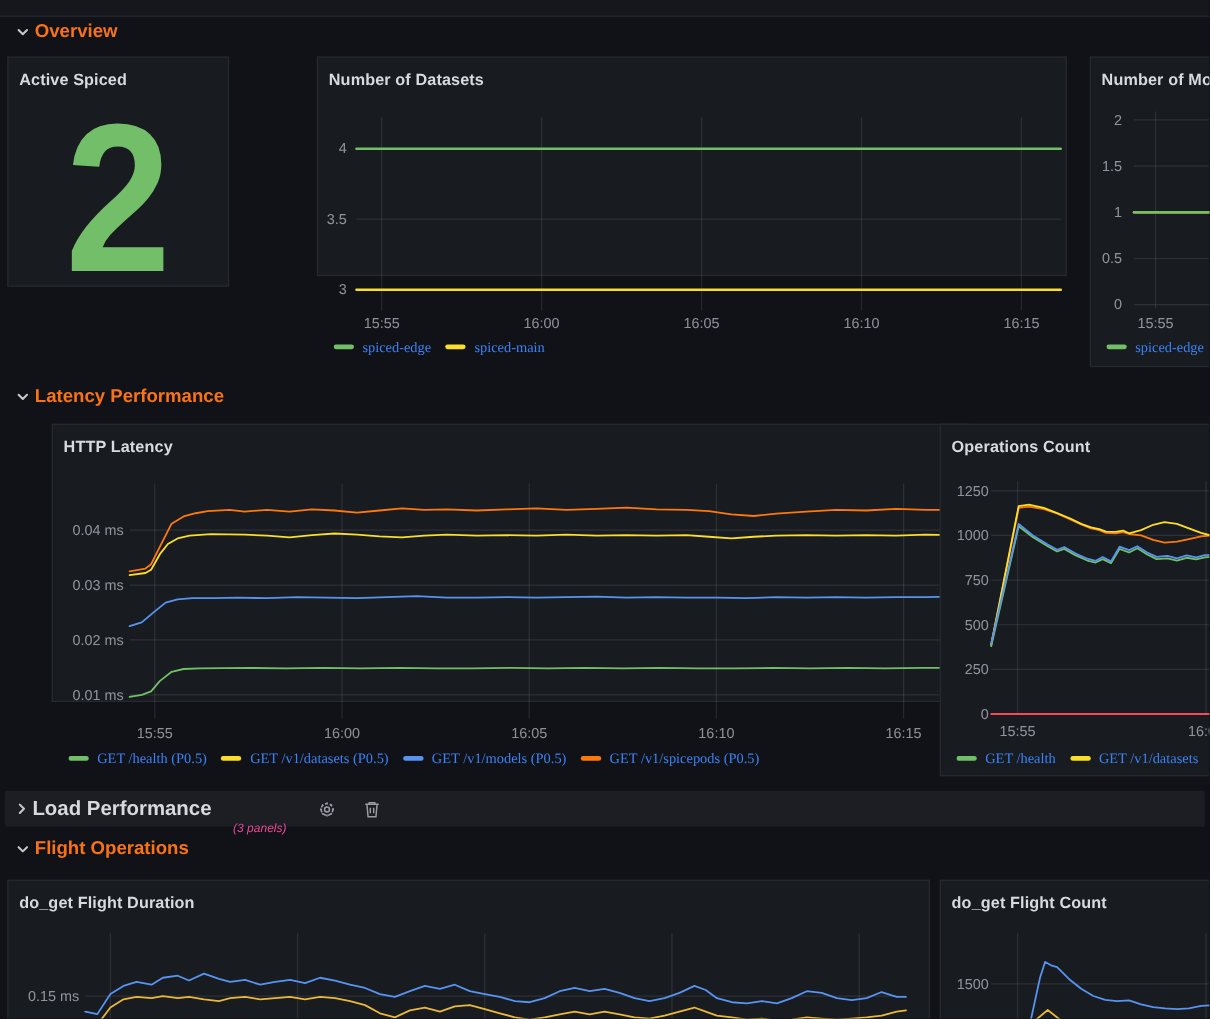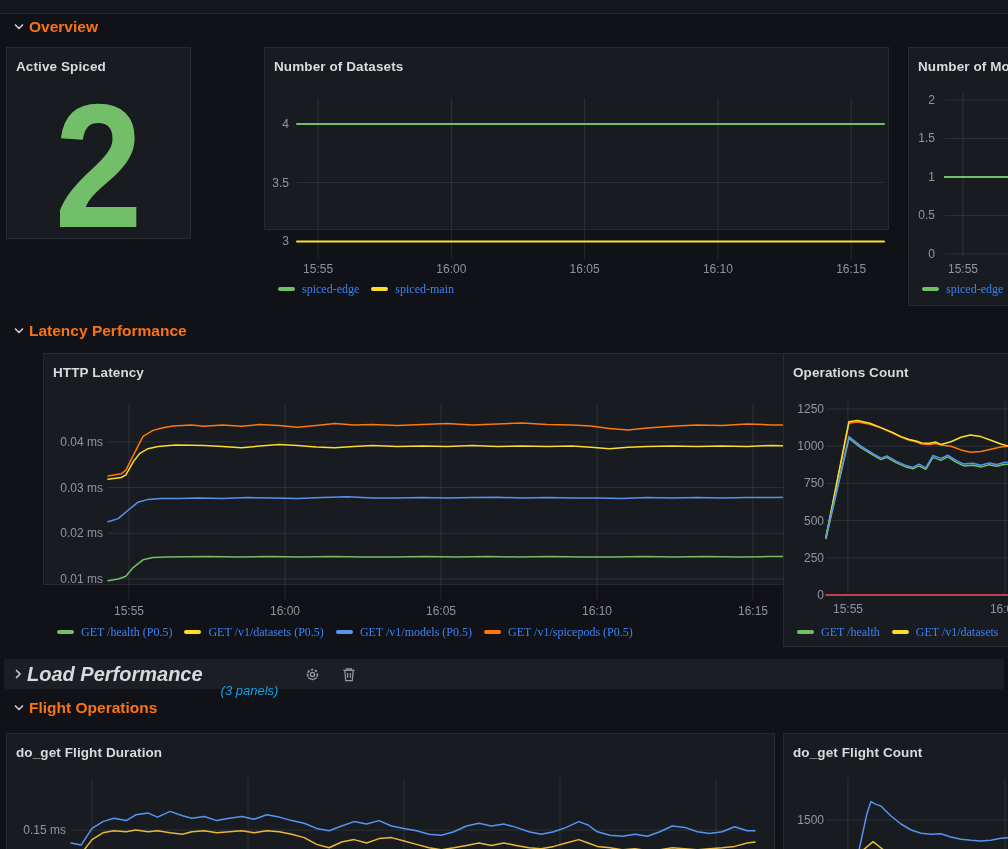--- a/index.html
+++ b/index.html
@@ -11,22 +11,22 @@
   .ptitle{position:absolute;left:9px;top:11px;font-size:13.5px;font-weight:700;color:#d9dade;letter-spacing:0.1px;}
   .plotsvg{position:absolute;left:0;top:0;}
   .plotsvg text{font-family:"Liberation Sans",sans-serif;font-size:12px;fill:rgba(204,204,220,0.68);}
   .grid{stroke:rgba(204,204,220,0.12);stroke-width:1;}
   .legend{position:absolute;left:13px;right:4px;display:flex;align-items:center;overflow:hidden;white-space:nowrap;height:16px;}
   .li{display:inline-flex;align-items:center;margin-right:12px;flex:none;}
   .dash{width:17px;height:4px;border-radius:2px;margin-right:7px;}
   .lt{font-size:12px;color:#3b82f6;font-family:Liberation Serif, serif;}
   .bigval{position:absolute;left:0;right:0;top:45px;bottom:0;display:flex;align-items:center;justify-content:center;font-size:176px;font-weight:700;transform:scaleX(0.9);}
   .loadrow{position:absolute;left:4px;top:659px;width:1000px;height:30px;background:#1c1e24;border-radius:2px;display:flex;align-items:center;padding-left:8px;box-sizing:border-box;color:#d8d9dd;}
-  .loadrow .lbl{font-size:20px;font-weight:700;margin-left:3px;font-style:italic;}
-  .loadrow .pcount{font-size:13px;font-style:italic;color:#0ea5e9;margin-left:18px;margin-top:32px;}
+  .loadrow .lbl{font-size:17px;font-weight:700;margin-left:3px;}
+  .loadrow .pcount{font-size:10px;font-style:italic;color:#ec4899;margin-left:18px;margin-top:32px;}
   .iconbtn{display:flex;align-items:center;justify-content:center;width:20px;height:20px;background:none;border:none;padding:0;cursor:pointer;}
 </style>
 </head>
 <body>
 
 <div id="root">
   <div class="topstrip"></div>
 
   <div class="sechdr" style="left:13px;top:17px;">
     <span class="chev">

